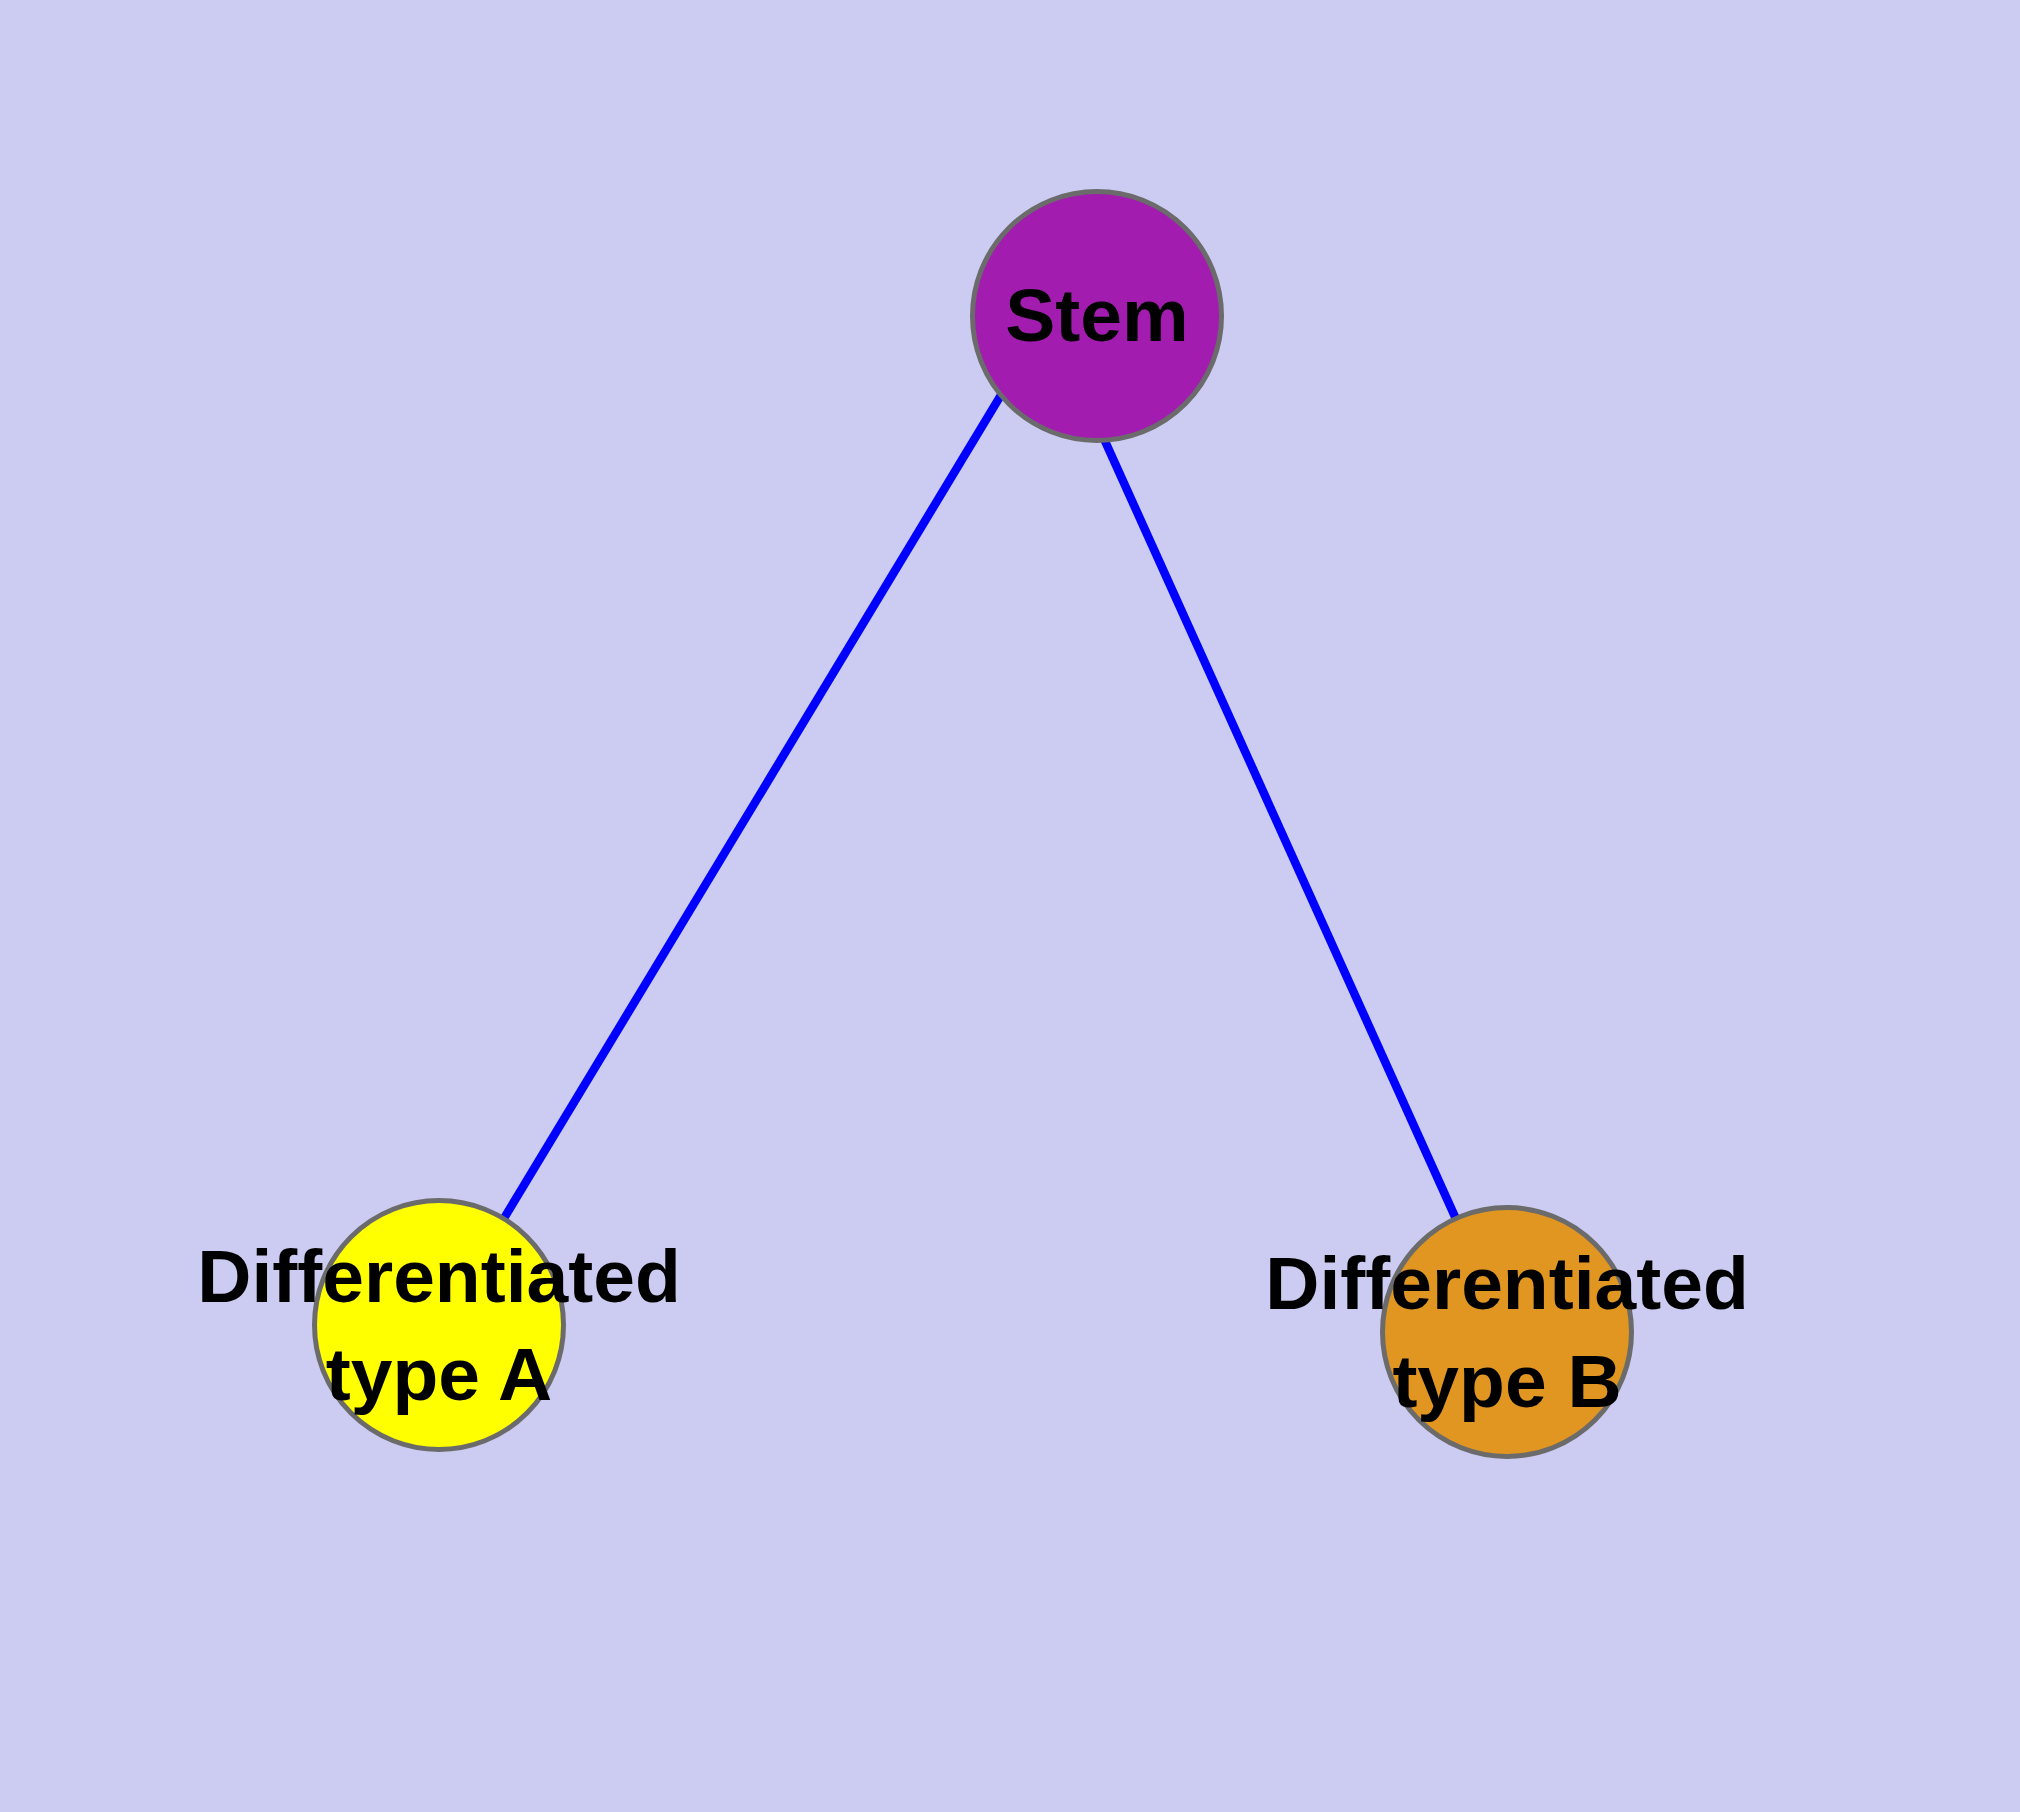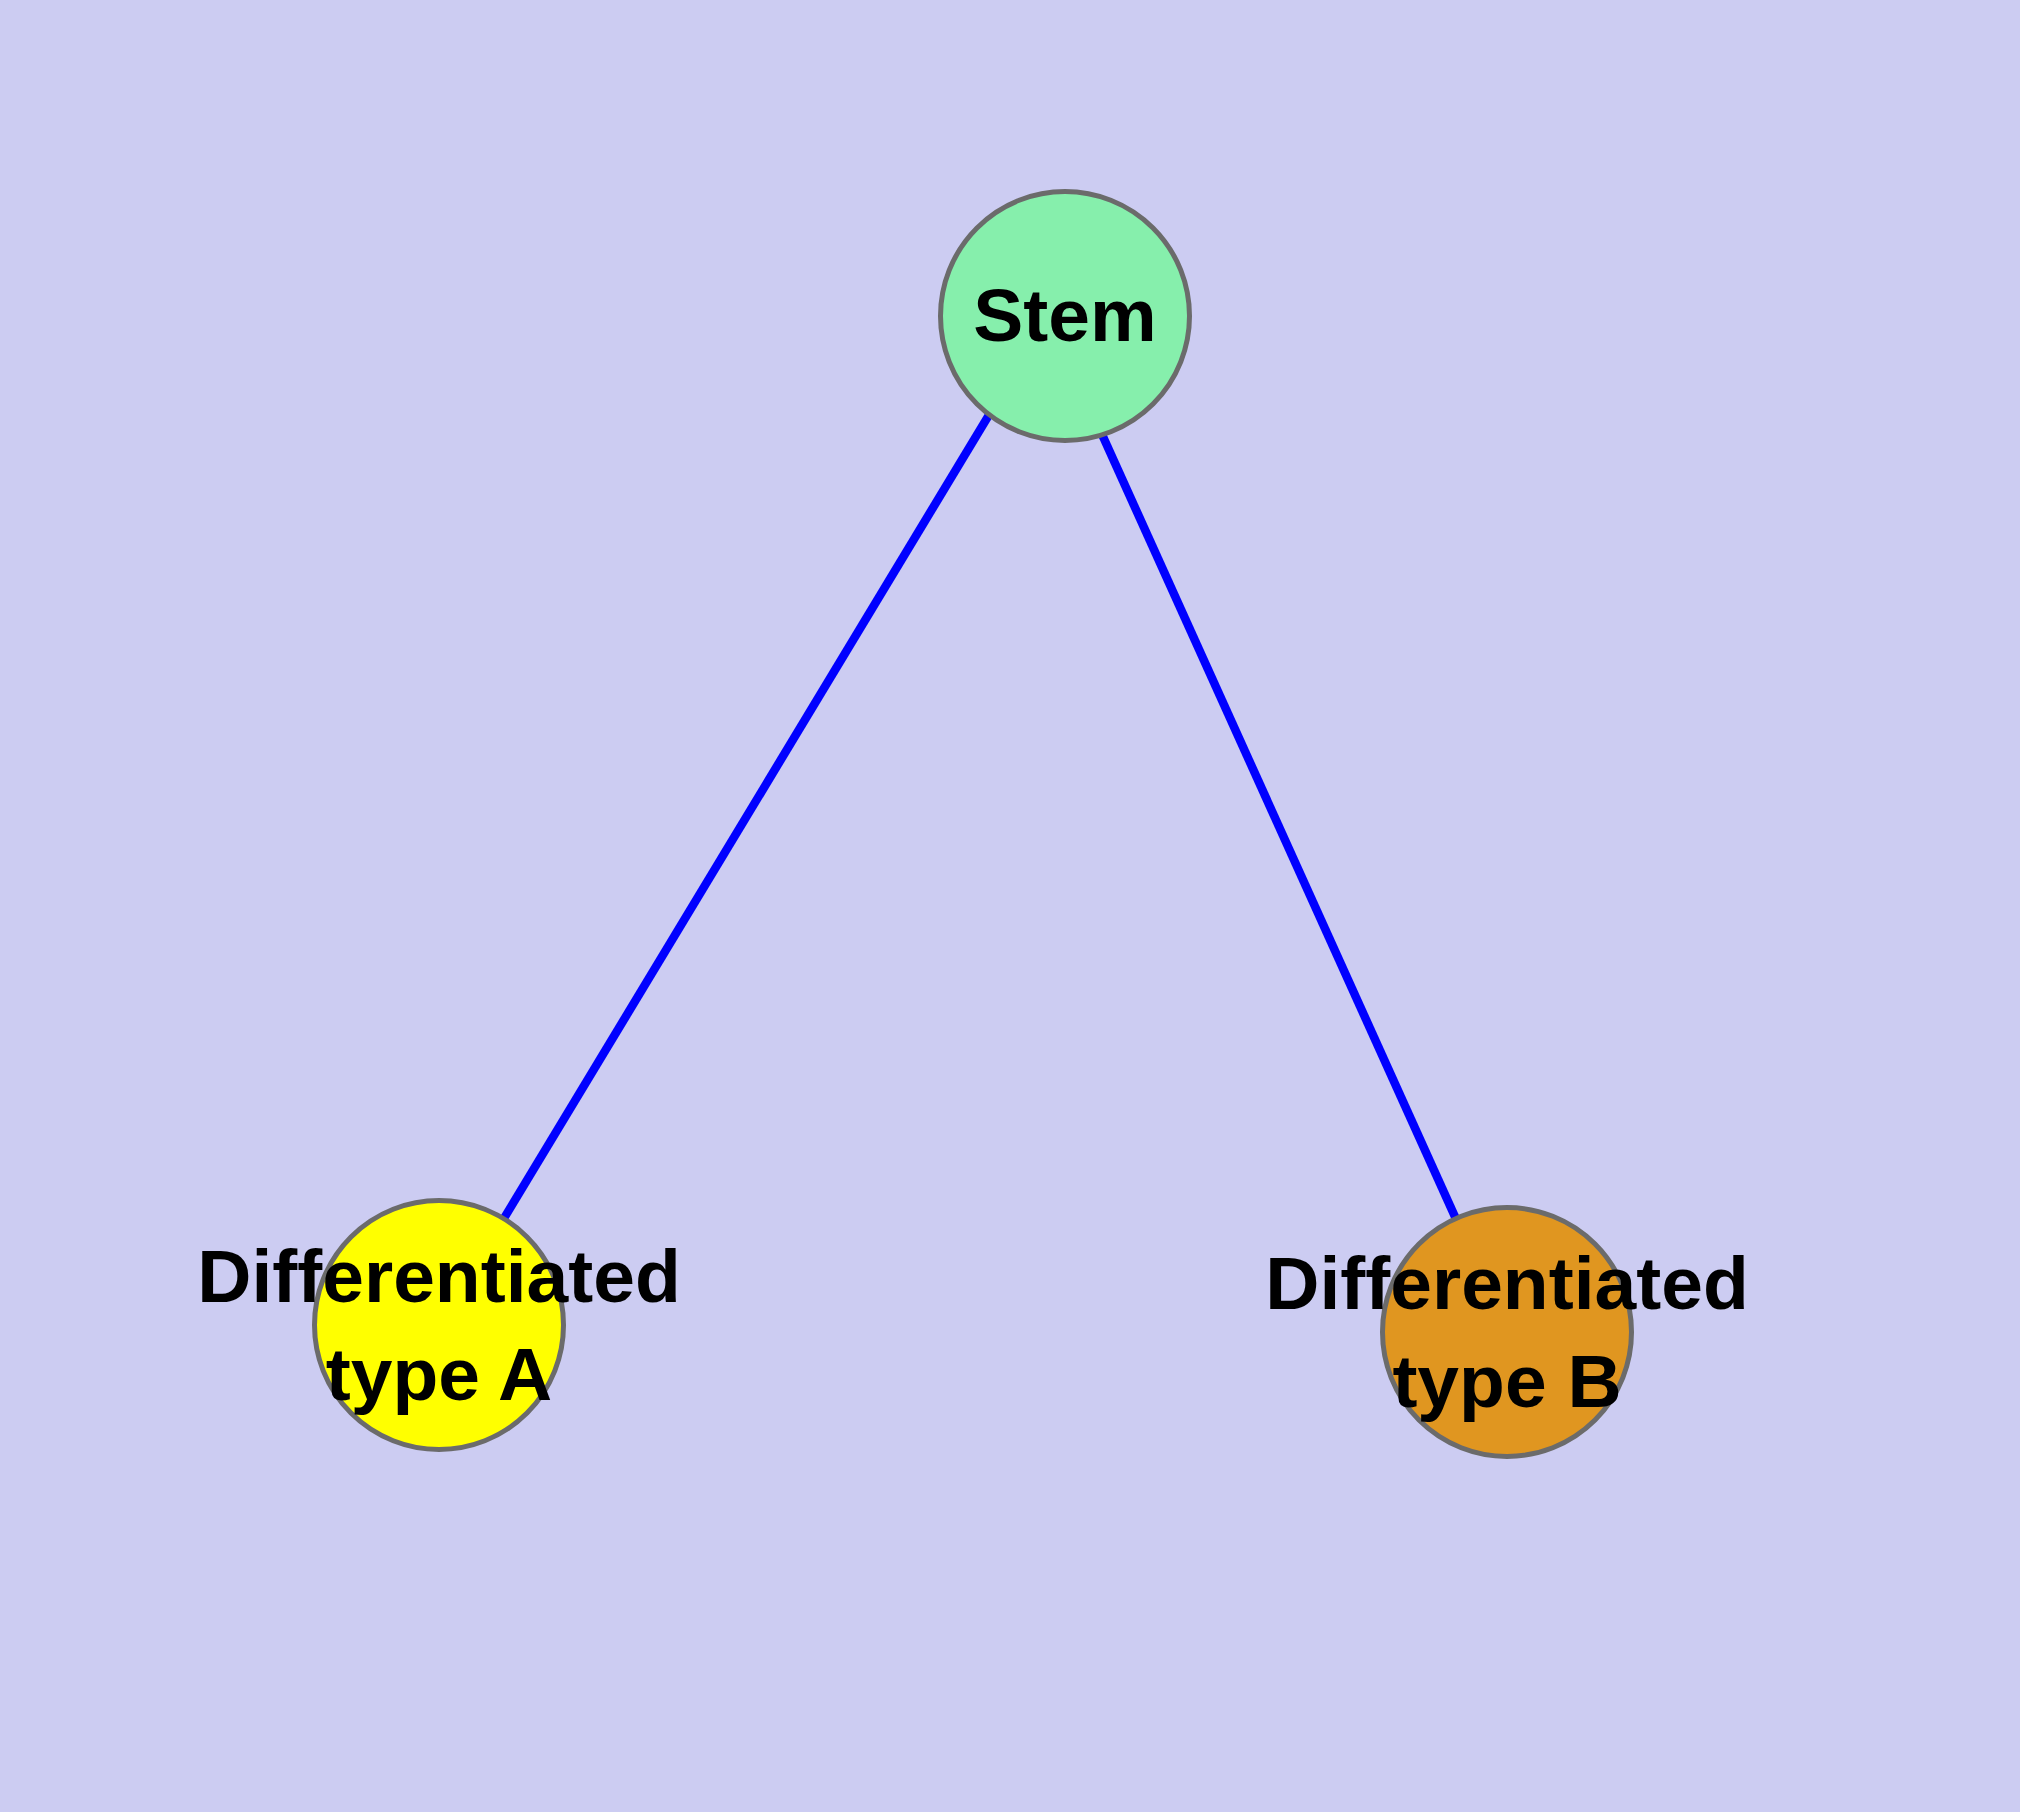--- a/index.html
+++ b/index.html
@@ -50,21 +50,21 @@
 </head>
 <body style="background: rgb(204, 204, 242);">
 
 <div id="canvas">
 
   <svg id="edges-layer" viewBox="0 0 2384 2138">
     <line x1="1237" y1="373" x2="518" y2="1564" stroke="#0000FF" stroke-width="10"></line>
     <line x1="1237" y1="373" x2="1778" y2="1572" stroke="#0000FF" stroke-width="10"></line>
   </svg>
 
-  <div class="node" style="left: 938px; top: 189px; width: 254px; height: 254px; background-color: #86efac; border-color: rgb(107, 107, 107); border-width: 5.1px;">
+  <div class="node" style="left: 970px; top: 189px; width: 254px; height: 254px; background-color: #a21caf; border-color: rgb(107, 107, 107); border-width: 5.1px;">
     <span class="node-label" style="color: rgb(0, 0, 0);">Stem</span>
   </div>
 
   <div class="node" style="left: 312px; top: 1198px; width: 254px; height: 254px; background-color: rgb(255, 255, 0); border-color: rgb(107, 107, 107); border-width: 5.1px;">
     <span class="node-label" style="color: rgb(0, 0, 0);">Differentiated
 type A</span>
   </div>
 
   <div class="node" style="left: 1380px; top: 1205px; width: 254px; height: 254px; background-color: rgb(224, 150, 32); border-color: rgb(107, 107, 107); border-width: 5.1px;">
     <span class="node-label" style="color: rgb(0, 0, 0);">Differentiated

